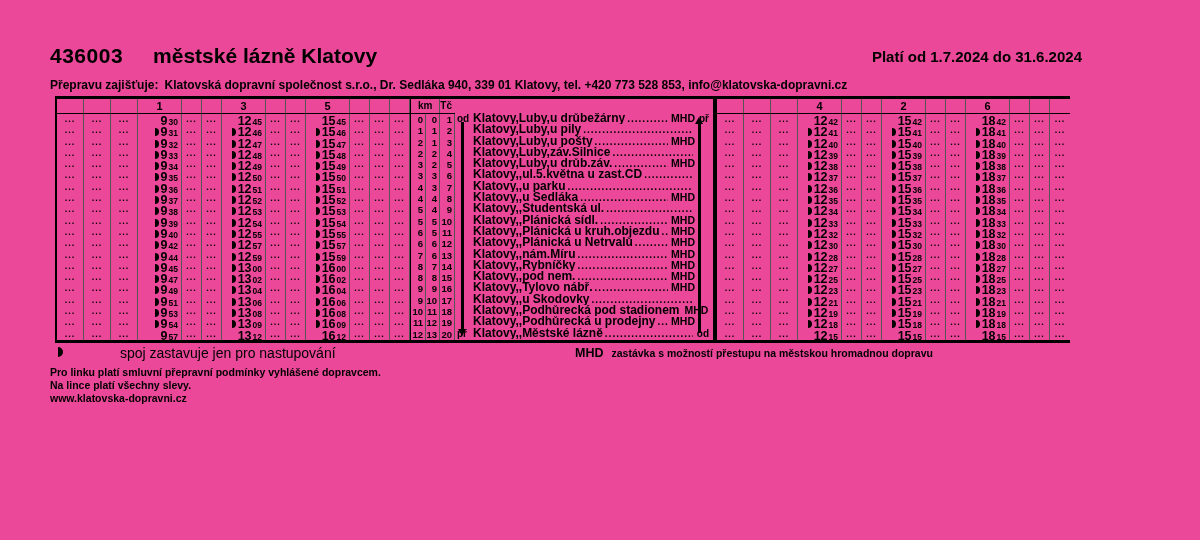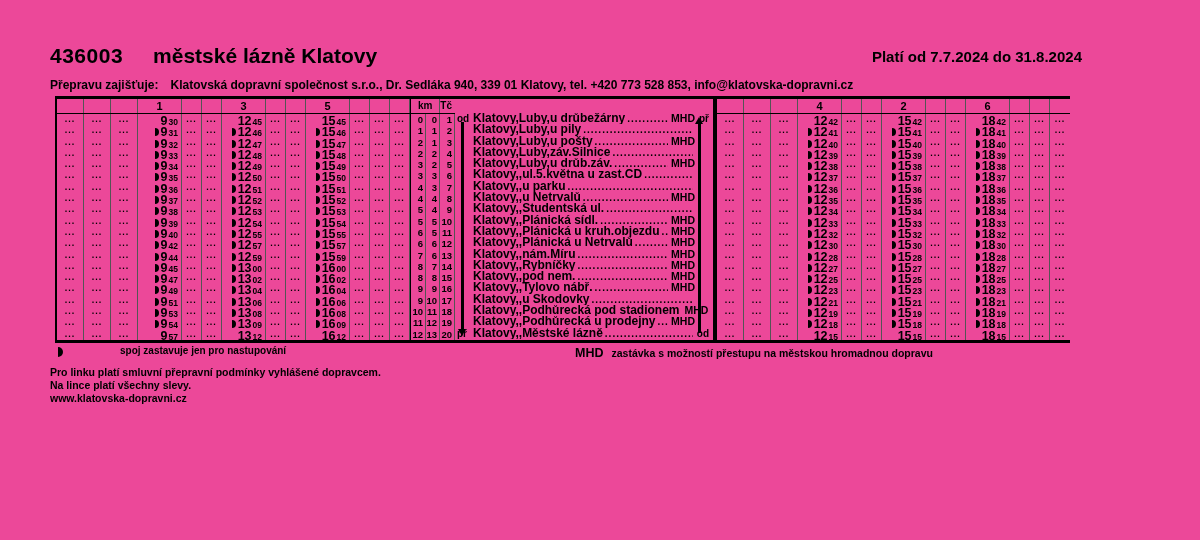--- a/index.html
+++ b/index.html
@@ -5,21 +5,21 @@
   html,body{margin:0;padding:0;background:#fff;}
   .sheet{position:relative;width:1200px;height:540px;background:#ec4899;color:#000;
          font-family:"Liberation Sans","DejaVu Sans",sans-serif;overflow:hidden;}
 
   
   .title-row{position:absolute;left:50px;top:44px;white-space:nowrap;}
   .line-no{font-size:21px;font-weight:700;letter-spacing:0.5px;}
   .line-title{font-size:21px;font-weight:700;margin-left:30px;}
   .validity{position:absolute;right:118px;top:48px;font-size:15px;font-weight:700;}
   .operator{position:absolute;left:50px;top:78px;font-size:12px;font-weight:700;white-space:nowrap;}
-  .operator .op-label{margin-right:12px;}
+  .operator .op-label{margin-right:6px;}
 
   
   .tt{position:absolute;left:55px;top:96px;display:flex;
       border-top:3px solid #000;border-bottom:3px solid #000;border-left:2px solid #000;}
   .blk{display:flex;flex-direction:column;}
   .blk-left{width:353px;}
   .blk-kmtc{width:44px;border-left:1px solid #000;}
   .blk-station{width:258px;position:relative;}
   .blk-right{width:353px;border-left:4px solid #000;}
 
@@ -61,35 +61,35 @@
   .arr-down-line{left:6px;top:23px;height:207px;}
   .arr-down-head{position:absolute;left:3px;top:230px;width:0;height:0;background:none;
       border-left:4.5px solid transparent;border-right:4.5px solid transparent;border-top:7px solid #000;}
   .arr-up-line{left:243px;top:25px;height:209px;}
   .arr-up-head{position:absolute;left:240px;top:18px;width:0;height:0;background:none;
       border-left:4.5px solid transparent;border-right:4.5px solid transparent;border-bottom:7px solid #000;}
 
   
   .legend-marker{position:absolute;left:58px;top:347px;display:flex;align-items:center;}
   .legend-marker .mk{width:5px;height:10px;margin-right:0;}
-  .legend-marker-text{position:absolute;left:120px;top:345px;font-size:10px;font-weight:700;}
+  .legend-marker-text{position:absolute;left:120px;top:345px;font-size:14px;font-weight:400;}
   .legend-mhd{position:absolute;left:575px;top:343px;white-space:nowrap;}
   .legend-mhd .mhd-big{font-size:12.5px;font-weight:700;margin-right:8px;}
   .legend-mhd .mhd-text{font-size:10.5px;font-weight:700;}
   .notes{position:absolute;left:50px;top:366px;font-size:10.5px;font-weight:700;line-height:13px;}
 </style>
 </head>
 <body>
 
 <div class="sheet">
 
   <div class="title-row">
     <span class="line-no">436003</span><span class="line-title">městské lázně Klatovy</span>
   </div>
-  <div class="validity">Platí od 7.7.2024 do 31.8.2024</div>
+  <div class="validity">Platí od 1.7.2024 do 31.6.2024</div>
 
   <div class="operator">
     <span class="op-label">Přepravu zajišťuje:</span><span>Klatovská dopravní společnost s.r.o., Dr. Sedláka 940, 339 01 Klatovy, tel. +420 773 528 853, info@klatovska-dopravni.cz</span>
   </div>
 
   <div class="tt">
     <div class="blk blk-left">
         <div class="hrow">
           <div class="c d27 h"></div>
           <div class="c d27 h"></div>
@@ -558,21 +558,21 @@
           <span class="dr"></span>
         </div>
         <div class="srow">
           <span class="dl"></span>
           <span class="stname">Klatovy,,u parku</span>
           <span class="leader">..............................................................................................................</span>
           <span class="dr"></span>
         </div>
         <div class="srow">
           <span class="dl"></span>
-          <span class="stname">Klatovy,,u Netrvalů</span>
+          <span class="stname">Klatovy,,u Sedláka</span>
           <span class="leader">..............................................................................................................</span>
           <span class="mhd">MHD</span>
           <span class="dr"></span>
         </div>
         <div class="srow">
           <span class="dl"></span>
           <span class="stname">Klatovy,,Studentská ul.</span>
           <span class="leader">..............................................................................................................</span>
           <span class="dr"></span>
         </div>

